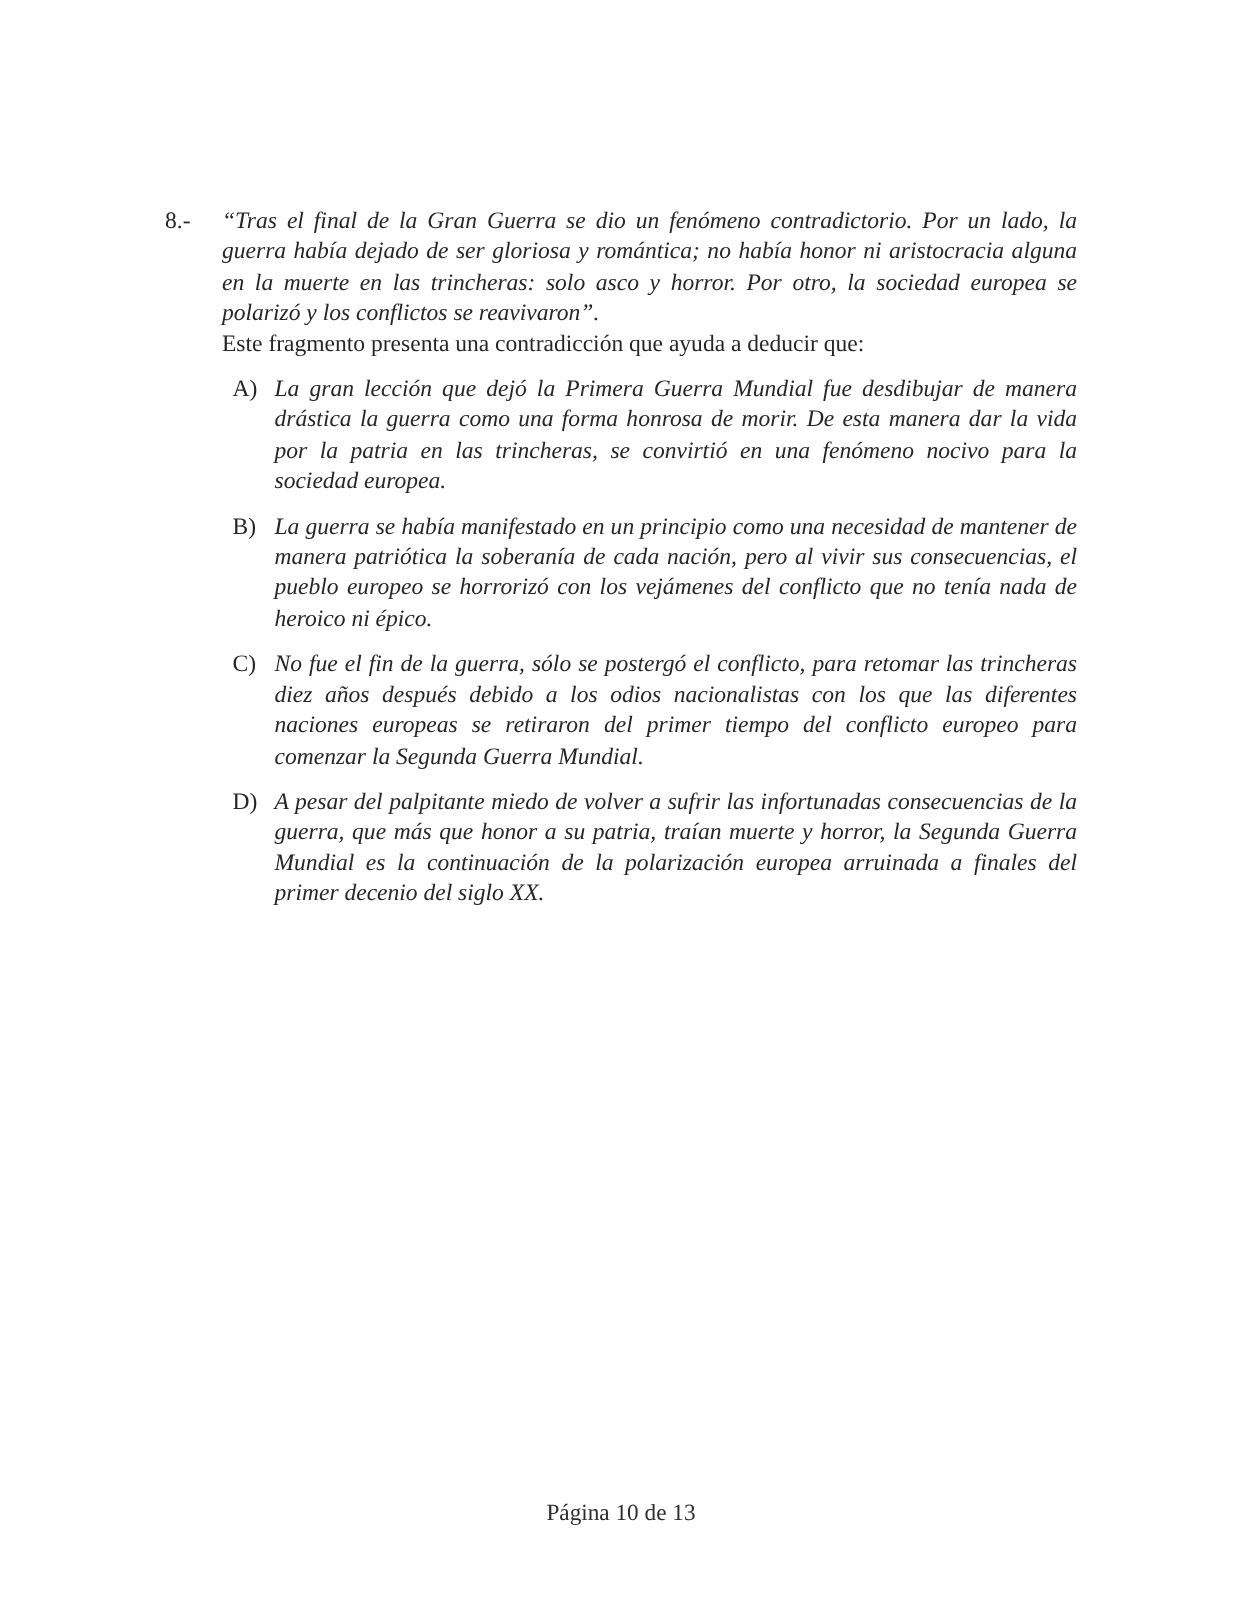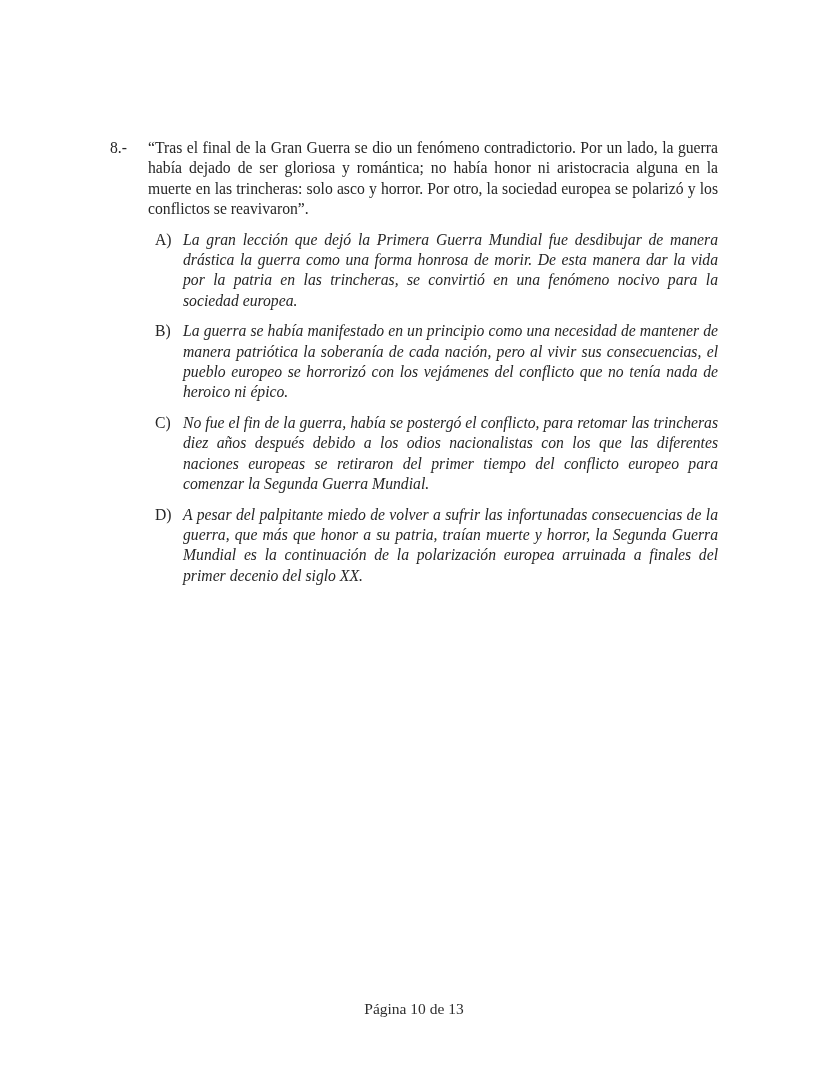--- a/index.html
+++ b/index.html
@@ -30,20 +30,21 @@
   }
   .q-number {
     flex: 0 0 38px;
     text-align: left;
   }
   .q-body {
     flex: 1 1 auto;
     width: 570px;
   }
   .q-quote {
+    font-style: italic;
     text-align: justify;
   }
   .q-prompt {
     text-align: left;
   }
   .options {
     margin-top: 8px;
   }
   .option {
     display: flex;
@@ -74,38 +75,39 @@
 <body>
 
 <div class="page">
 
   <div class="content">
 
     <div class="q-row">
       <div class="q-number">8.-</div>
       <div class="q-body">
         <div class="q-quote">“Tras el final de la Gran Guerra se dio un fenómeno contradictorio. Por un lado, la guerra había dejado de ser gloriosa y romántica; no había honor ni aristocracia alguna en la muerte en las trincheras: solo asco y horror. Por otro, la sociedad europea se polarizó y los conflictos se reavivaron”.</div>
+        <div class="q-prompt">Este fragmento presenta una contradicción que ayuda a deducir que:</div>
       </div>
     </div>
 
     <div class="options">
 
       <div class="option">
         <div class="option-letter">A)</div>
         <div class="option-text">La gran lección que dejó la Primera Guerra Mundial fue desdibujar de manera drástica la guerra como una forma honrosa de morir. De esta manera dar la vida por la patria en las trincheras, se convirtió en una fenómeno nocivo para la sociedad europea.</div>
       </div>
 
       <div class="option">
         <div class="option-letter">B)</div>
         <div class="option-text">La guerra se había manifestado en un principio como una necesidad de mantener de manera patriótica la soberanía de cada nación, pero al vivir sus consecuencias, el pueblo europeo se horrorizó con los vejámenes del conflicto que no tenía nada de heroico ni épico.</div>
       </div>
 
       <div class="option">
         <div class="option-letter">C)</div>
-        <div class="option-text">No fue el fin de la guerra, había se postergó el conflicto, para retomar las trincheras diez años después debido a los odios nacionalistas con los que las diferentes naciones europeas se retiraron del primer tiempo del conflicto europeo para comenzar la Segunda Guerra Mundial.</div>
+        <div class="option-text">No fue el fin de la guerra, sólo se postergó el conflicto, para retomar las trincheras diez años después debido a los odios nacionalistas con los que las diferentes naciones europeas se retiraron del primer tiempo del conflicto europeo para comenzar la Segunda Guerra Mundial.</div>
       </div>
 
       <div class="option">
         <div class="option-letter">D)</div>
         <div class="option-text">A pesar del palpitante miedo de volver a sufrir las infortunadas consecuencias de la guerra, que más que honor a su patria, traían muerte y horror, la Segunda Guerra Mundial es la continuación de la polarización europea arruinada a finales del primer decenio del siglo XX.</div>
       </div>
 
     </div>
   </div>
 

